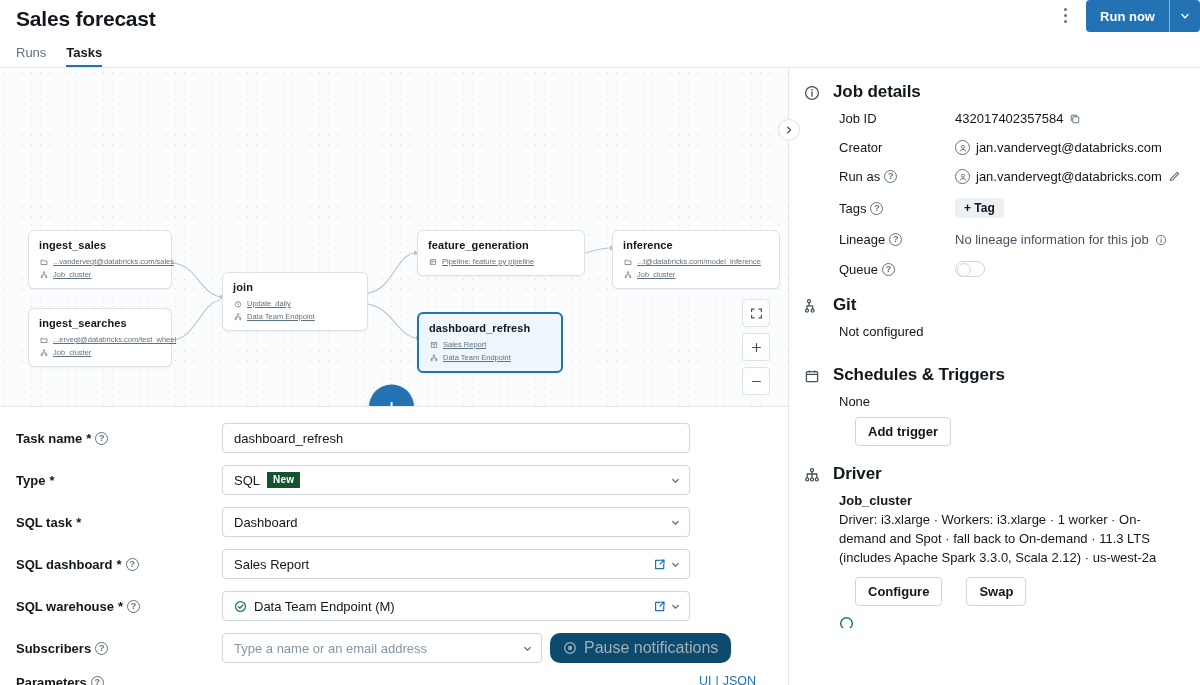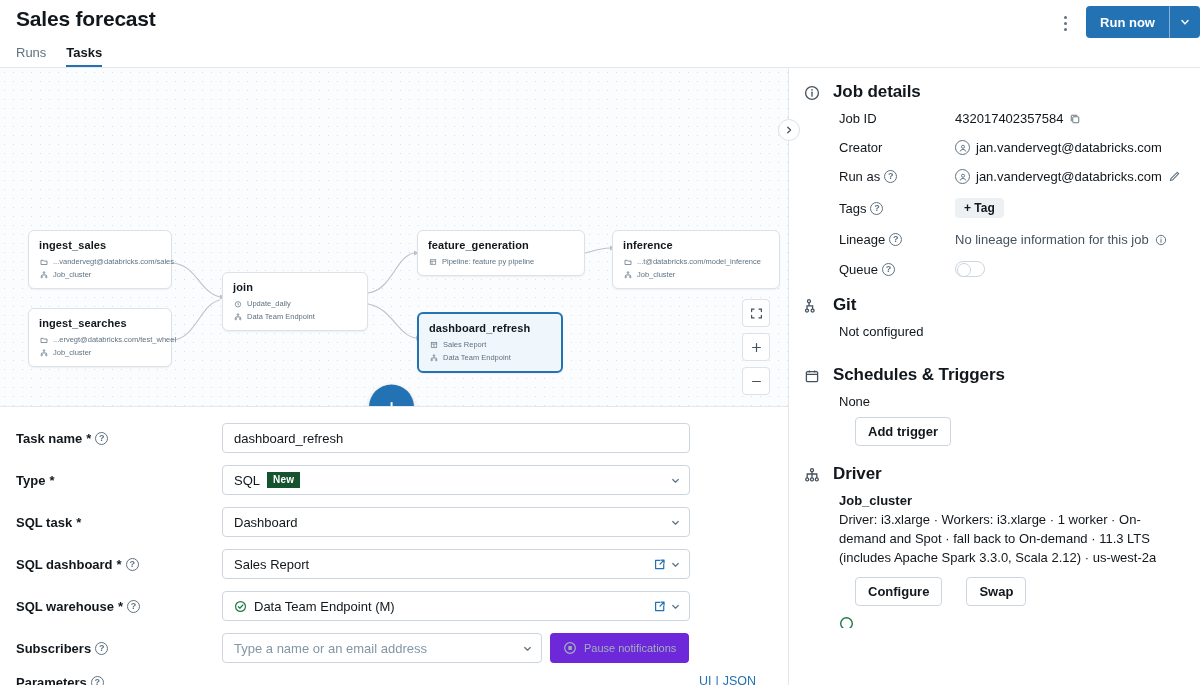--- a/index.html
+++ b/index.html
@@ -9,21 +9,21 @@
     background: #fff; color: #11171c; overflow: hidden;
   }
   .app { position: relative; width: 1200px; height: 685px; display: flex; flex-direction: column; }
 
   
   .header {
     height: 38px; flex: 0 0 38px; display: flex; align-items: center;
     padding: 0 0 0 16px; background: #fff; position: relative;
   }
   .job-title { font-size: 21px; font-weight: 600; letter-spacing: -.2px; color: #11171c; }
-  .header-right { position: absolute; right: 0; top: 0; height: 38px; display: flex; align-items: flex-end; gap: 0; }
+  .header-right { position: absolute; right: 0; top: 0; height: 38px; display: flex; align-items: flex-start; gap: 0; }
   .kebab {
     width: 30px; height: 30px; display: flex; flex-direction: column; align-items: center;
     justify-content: center; gap: 3px; cursor: pointer; margin-right: 6px;
   }
   .kebab i { width: 3px; height: 3px; border-radius: 50%; background: #5f7281; display: block; }
   .runnow {
     display: flex; align-items: stretch; height: 32px; border-radius: 4px; overflow: hidden;
     background: #2272b4; cursor: pointer;
   }
   .runnow .lbl {
@@ -59,21 +59,21 @@
     background-size: 9px 9px;
     border-bottom: 1px solid #e4e8eb;
   }
   .canvas svg.edges { position: absolute; inset: 0; width: 100%; height: 100%; pointer-events: none; }
   .node {
     position: absolute; background: #fff; border: 1px solid #dce2e7; border-radius: 6px;
     padding: 8px 10px 9px 10px; box-shadow: 0 1px 2px rgba(17,23,28,.06); cursor: pointer;
   }
   .node.selected { border: 2px solid #2272b4; background: #f0f7fc; }
   .node .ntitle { font-size: 11px; font-weight: 600; color: #11171c; margin-bottom: 6px; letter-spacing: .1px; }
-  .node .nrow { display: flex; align-items: center; gap: 5px; font-size: 7.5px; color: #5f7281; margin-top: 4px; }
+  .node .nrow { display: flex; align-items: center; gap: 5px; font-size: 7.5px; color: #5f7281; margin-top: 4px; text-decoration: underline; }
   .node .nrow .gl { flex: 0 0 9px; display: flex; align-items: center; justify-content: center; }
 
   .fab {
     position: absolute; left: 369px; top: 339px; width: 45px; height: 45px; border-radius: 50%;
     background: #2272b4; color: #fff; display: flex; align-items: center; justify-content: center;
     font-size: 26px; font-weight: 300; cursor: pointer; box-shadow: 0 2px 5px rgba(17,23,28,.18);
     transform: translateY(-50%); line-height: 1;
   }
   .zoomctl { position: absolute; right: 18px; top: 231px; display: flex; flex-direction: column; gap: 6px; }
   .zbtn {
@@ -109,21 +109,21 @@
   .inp .val { flex: 1; display: flex; align-items: center; gap: 7px; white-space: nowrap; overflow: hidden; }
   .inp .ph { color: #8396a5; }
   .badge-new {
     background: #14532d; color: #fff; font-size: 10px; font-weight: 700; border-radius: 0;
     padding: 2px 6px; line-height: 1.25; letter-spacing: .2px;
   }
   .caret { color: #5f7281; display: flex; align-items: center; margin-left: 4px; }
   .extlink { color: #2272b4; display: flex; align-items: center; cursor: pointer; margin-left: 2px; }
   .subscr { width: 320px; }
   .pausebtn {
-    height: 30px; border-radius: 4px; background: #6d28d9; color: #a2b0bb; font-size: 11px;
+    height: 30px; border-radius: 10px; background: #0c4a6e; color: #a2b0bb; font-size: 16px;
     display: flex; align-items: center; gap: 7px; padding: 0 13px; cursor: default; white-space: nowrap;
   }
   .uijson { padding: 0 16px 0 0; display: flex; justify-content: flex-end; font-size: 12.5px; color: #2272b4; gap: 4px; margin-top: -4px; }
   .uijson span { cursor: pointer; }
   .uijson .pipe { color: #2272b4; cursor: default; }
 
   
   .sect { display: flex; gap: 10px; margin-bottom: 18px; }
   .sect-ic { flex: 0 0 22px; padding-top: 3px; color: #44525e; display: flex; justify-content: center; }
   .sect-bd { flex: 1; min-width: 0; }

